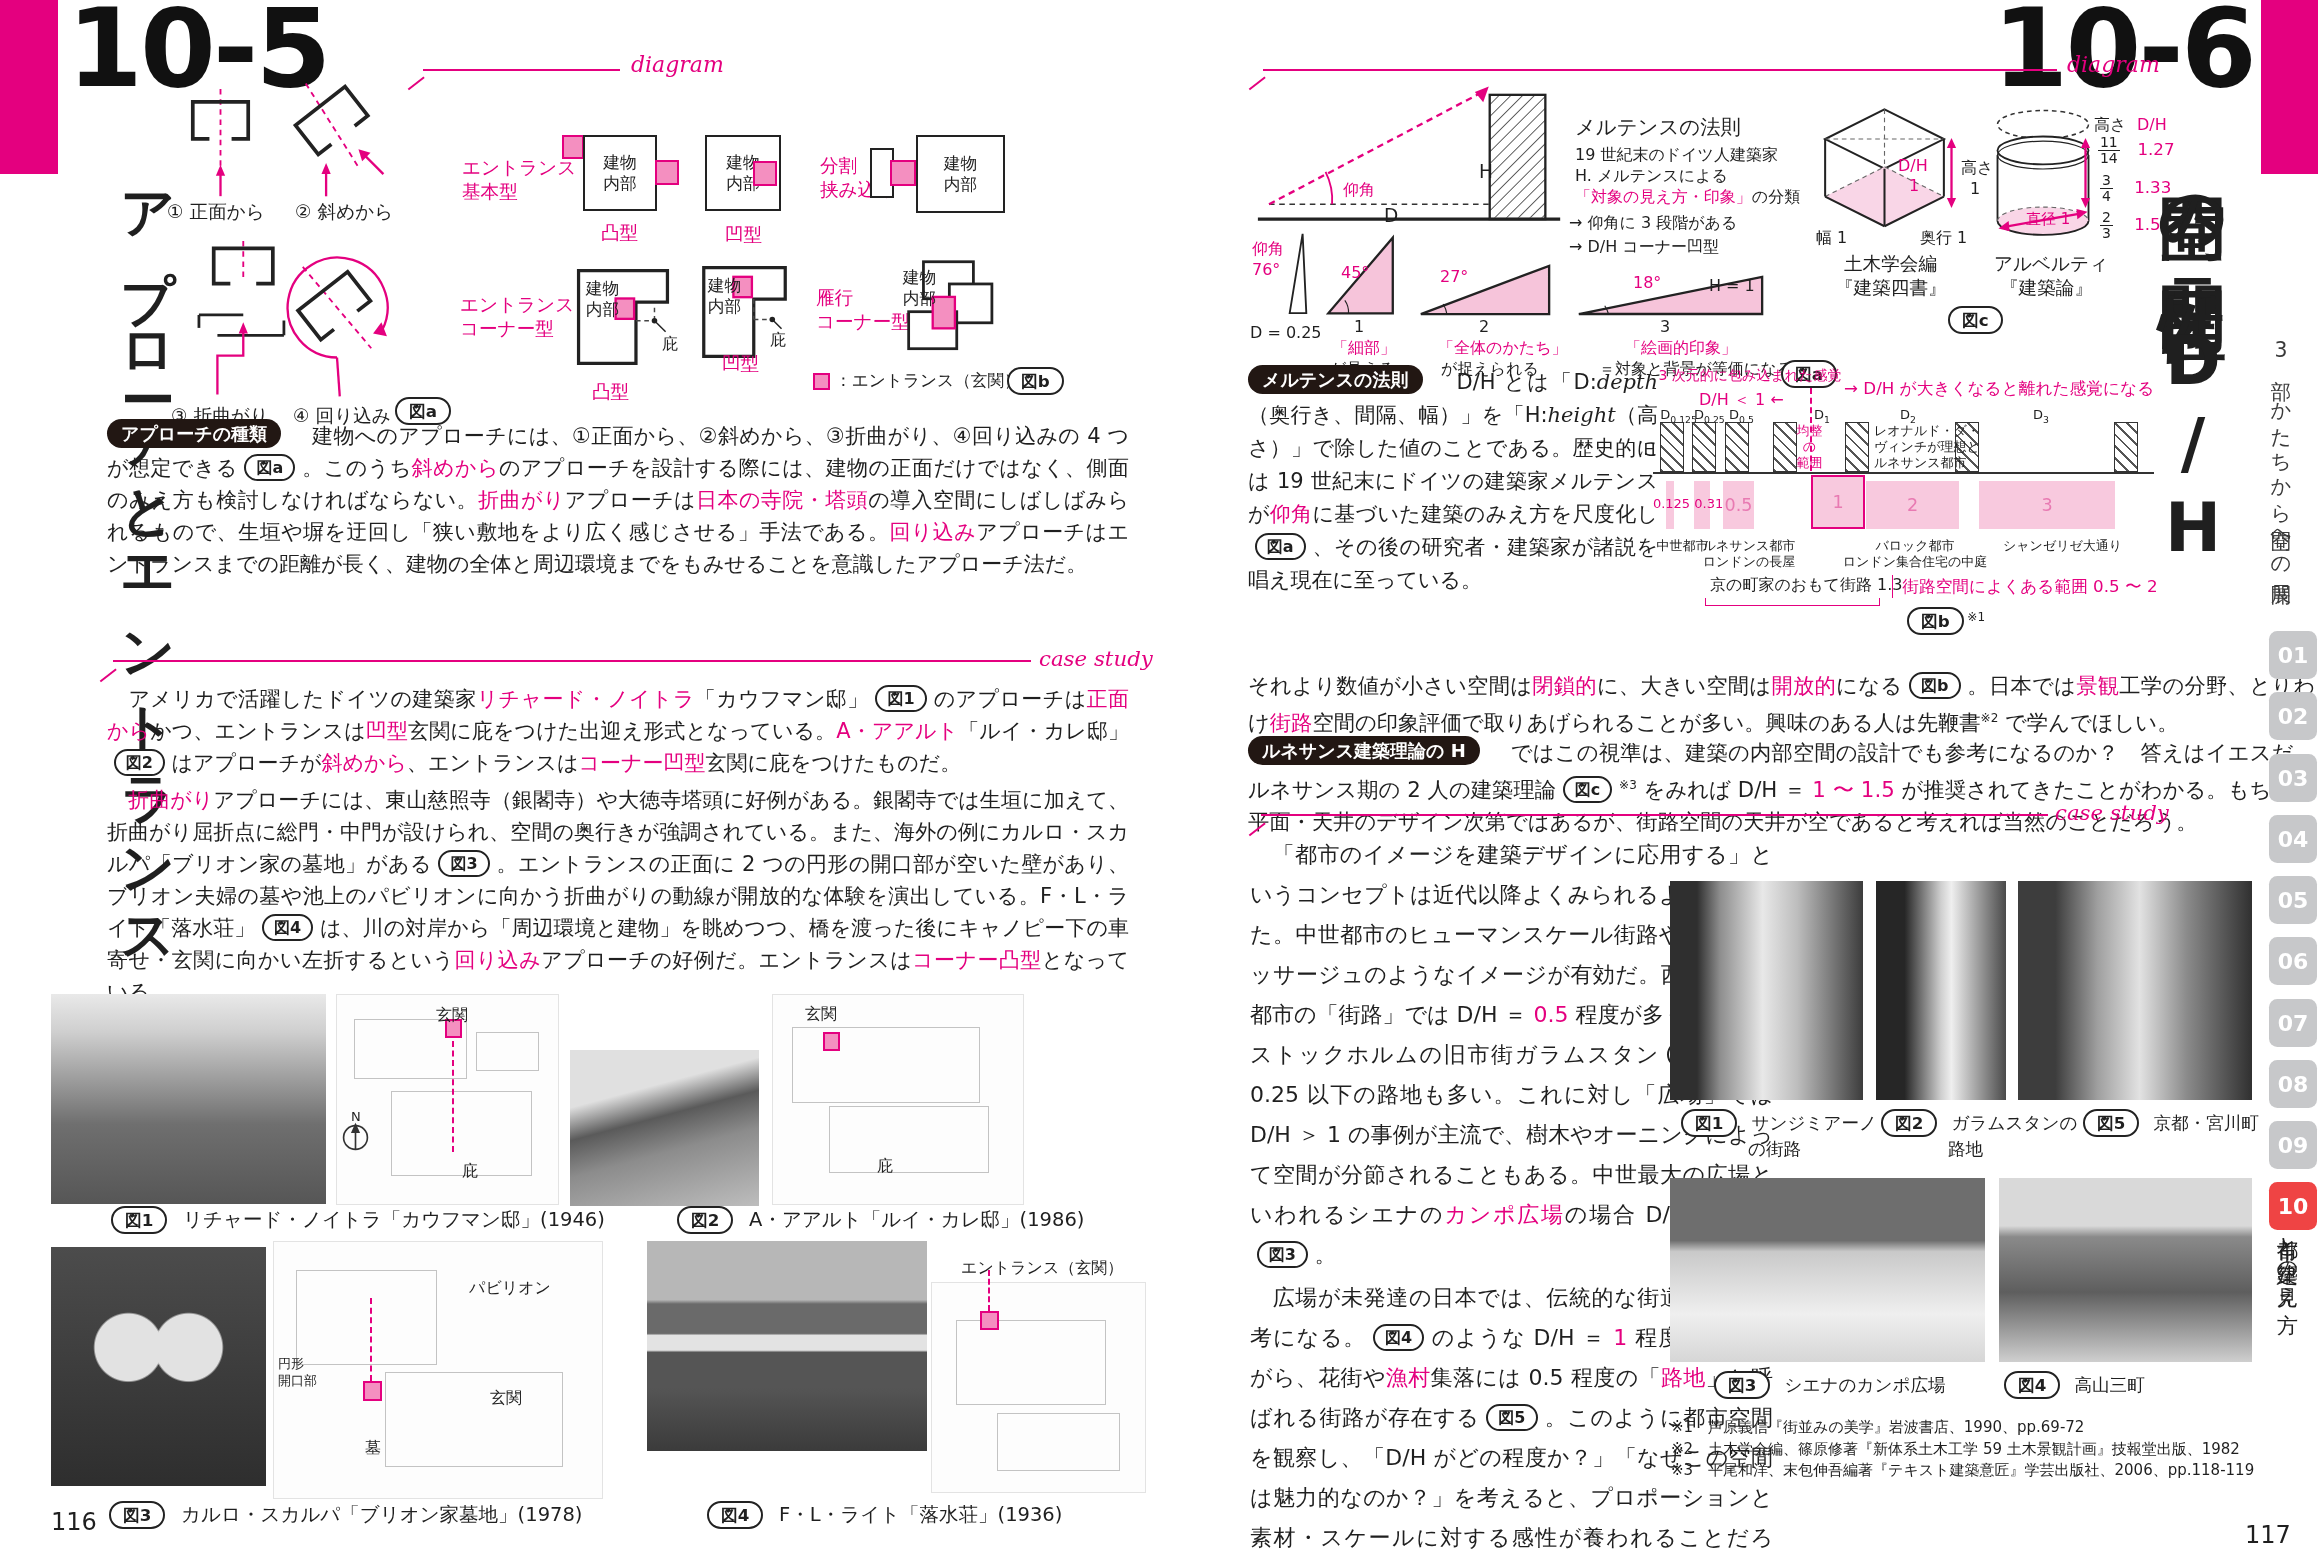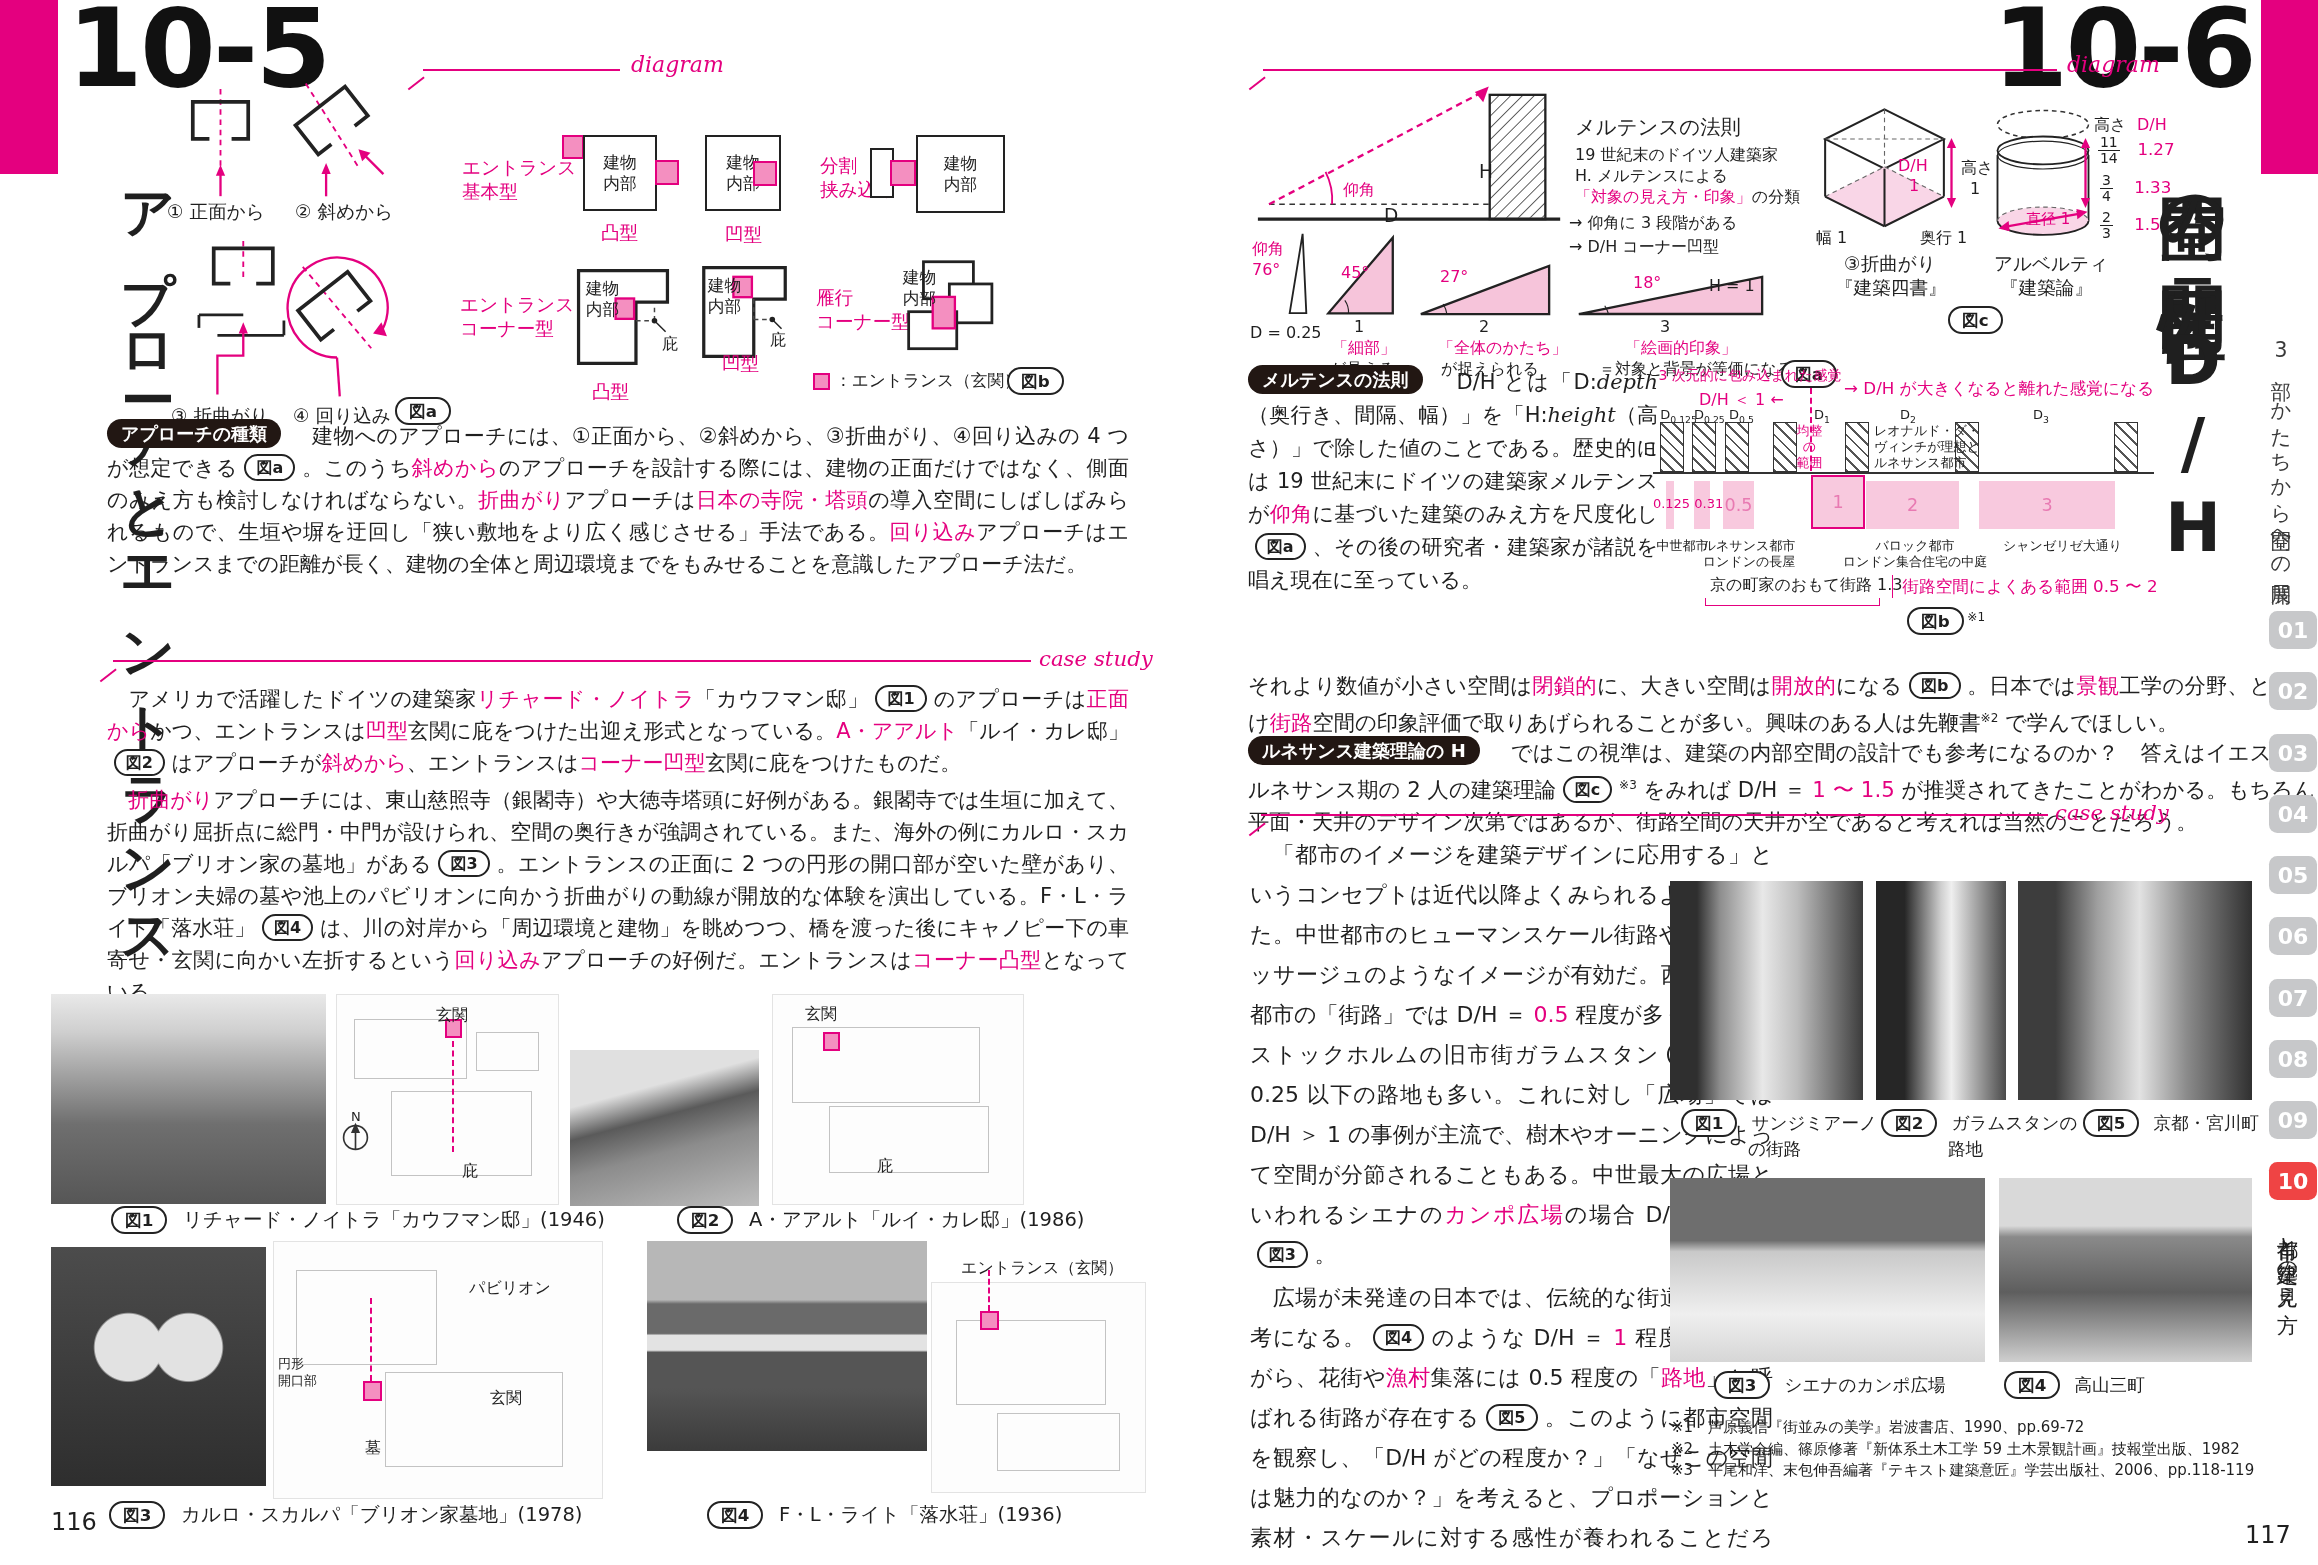--- a/index.html
+++ b/index.html
@@ -32,22 +32,22 @@
   .lab{font-size:18.6px;line-height:24px;}
   .lab-s{font-size:16px;line-height:19.5px;}
   .lab-xs{font-size:13px;line-height:16px;}
   .pinksq{background:var(--pinkfill);border:2.3px solid var(--mag);box-sizing:border-box;}
   .box{border:2.3px solid #222;background:#fff;box-sizing:border-box;display:flex;align-items:center;justify-content:center;}
   .boxlab{font-size:16.7px;line-height:21.3px;width:39px;text-align:center;}
   .hbar{background:repeating-linear-gradient(45deg,#555 0 1.9px,#fff 1.9px 8.3px);border:1.9px solid #333;box-sizing:border-box;}
   .prect{background:#f8c9de;display:flex;align-items:center;justify-content:center;color:#e87ab2;font-size:17.6px;box-sizing:border-box;}
   .caption{font-size:19.5px;}
   .fn{font-size:15px;line-height:21.3px;}
-  .tab{position:absolute;left:2269px;width:48px;height:38px;border-radius:8.3px;background:#c7c8ca;color:#fff;
-       font-size:22px;font-weight:700;display:flex;align-items:center;justify-content:center;}
+  .tab{position:absolute;left:2269px;width:48px;height:48px;border-radius:8.3px;background:#c7c8ca;color:#fff;
+       font-size:22px;font-weight:700;display:flex;align-items:center;justify-content:center;margin-top:20px;}
   .tab.active{background:#ef4444;}
   .frac{display:inline-flex;flex-direction:column;align-items:center;font-size:14px;line-height:15px;vertical-align:middle;}
   .frac .den{border-top:1.5px solid #222;padding:0 1.9px;}
   .plan{background:#fdfdfd;border:0.9px solid #e3e3e3;box-sizing:border-box;}
   .skl{position:absolute;border:1.4px solid #c3c3c3;}
   .dashm{border-left:2.3px dashed var(--mag);}
   .photo{box-sizing:border-box;}
 </style>
 </head>
 <body>
@@ -331,21 +331,21 @@
     <line x1="8" y1="8" x2="8" y2="70" stroke="#e4007f" stroke-width="2.5"></line>
     <polygon points="8,1 3,12 13,12" fill="#e4007f"></polygon>
       <polygon points="8,77 3,66 13,66" fill="#e4007f"></polygon>
   </svg>
   <div class="abs lab-s mag" style="left:1898px;top:156px">D/H</div>
   <div class="abs lab-s mag" style="left:1909px;top:176px">1</div>
   <div class="abs lab-s" style="left:1961px;top:158px">高さ</div>
   <div class="abs lab-s" style="left:1970px;top:179px">1</div>
   <div class="abs lab-s" style="left:1816px;top:228px">幅 1</div>
   <div class="abs lab-s" style="left:1920px;top:228px">奥行 1</div>
-  <div class="abs lab" style="left:1844px;top:252px">③折曲がり</div>
+  <div class="abs lab" style="left:1844px;top:252px">土木学会編</div>
   <div class="abs lab" style="left:1835px;top:276px">『建築四書』</div>
 
   <svg class="abs" style="left:1991px;top:102px" width="104" height="147" viewBox="0 0 112 158">
     <ellipse cx="56" cy="24" rx="49" ry="15" fill="none" stroke="#333" stroke-width="1.6" stroke-dasharray="5 4"></ellipse>
     <ellipse cx="56" cy="52" rx="49" ry="15" fill="#fff" stroke="#222" stroke-width="2"></ellipse>
     <ellipse cx="56" cy="57" rx="49" ry="15" fill="none" stroke="#222" stroke-width="1.3"></ellipse>
     <line x1="7" y1="57" x2="7" y2="128" stroke="#222" stroke-width="2"></line>
     <line x1="105" y1="57" x2="105" y2="128" stroke="#222" stroke-width="2"></line>
     <ellipse cx="56" cy="128" rx="49" ry="15" fill="#f9d6e7"></ellipse>
     <path d="M7,128 A49,15 0 0 0 105,128" fill="none" stroke="#222" stroke-width="2"></path>

